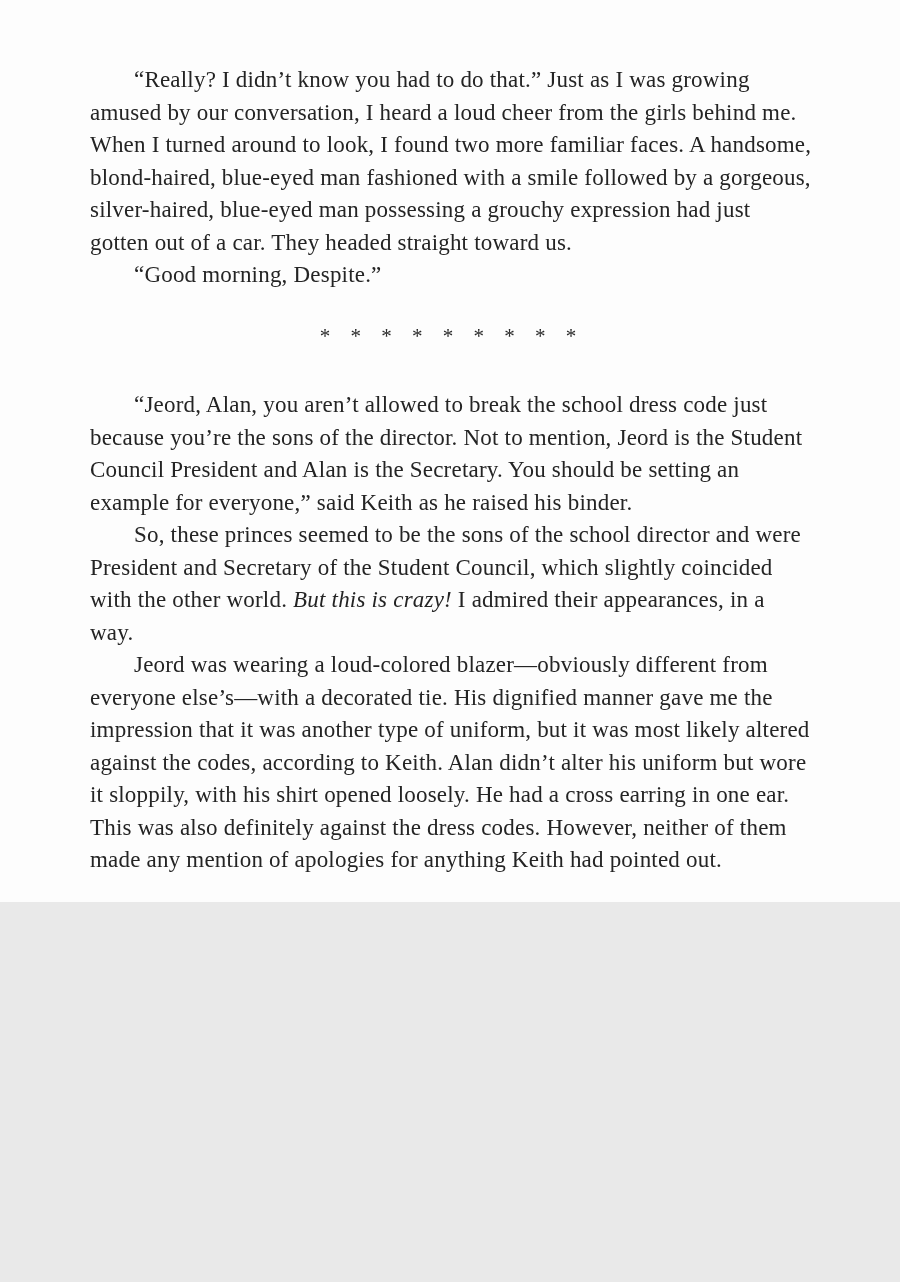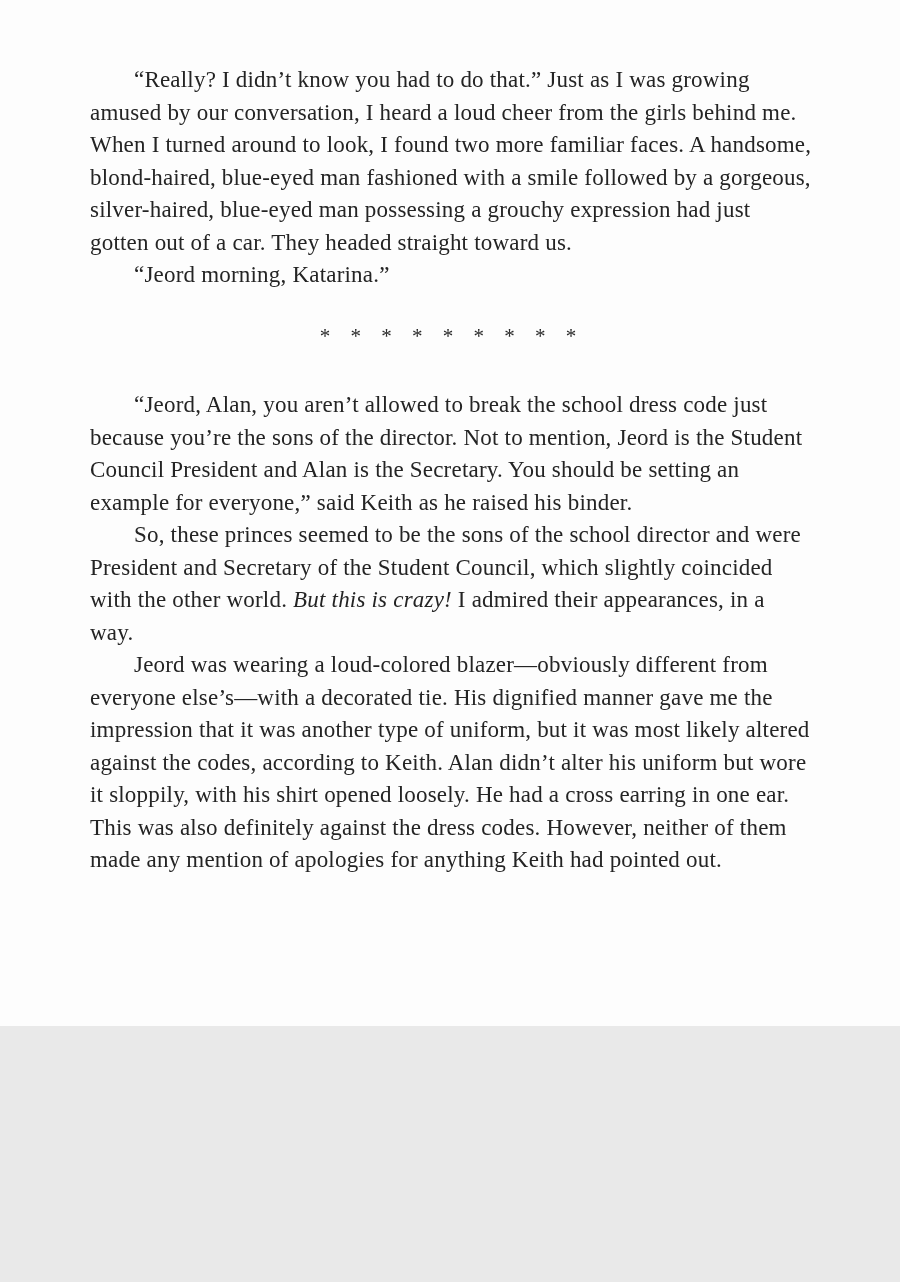--- a/index.html
+++ b/index.html
@@ -3,21 +3,21 @@
 <meta charset="utf-8">
 <style>
   html, body {
     margin: 0;
     padding: 0;
     background: #e9e9e9;
   }
   .page {
     position: relative;
     width: 900px;
-    height: 1026px;
+    height: 902px;
     margin: 0 auto;
     background: #fdfdfd;
     font-family: "Liberation Serif", serif;
     color: #242424;
     overflow: hidden;
   }
   .text-block {
     position: absolute;
     left: 90px;
     top: 64px;
@@ -56,20 +56,20 @@
     letter-spacing: 0.5px;
     font-weight: bold;
   }
 </style>
 </head>
 <body>
 
 <div class="page">
   <div class="text-block">
     <p>“Really? I didn’t know you had to do that.” Just as I was growing amused by our conversation, I heard a loud cheer from the girls behind me. When I turned around to look, I found two more familiar faces. A handsome, blond-haired, blue-eyed man fashioned with a smile followed by a gorgeous, silver-haired, blue-eyed man possessing a grouchy expression had just gotten out of a car. They headed straight toward us.</p>
-    <p>“Jeord morning, Katarina.”</p>
+    <p>“Good morning, Despite.”</p>
     <div class="scene-break">* * * * * * * * *</div>
     <p>“Jeord, Alan, you aren’t allowed to break the school dress code just because you’re the sons of the director. Not to mention, Jeord is the Student Council President and Alan is the Secretary. You should be setting an example for everyone,” said Keith as he raised his binder.</p>
     <p><span class="para-segment">So, these princes seemed to be the sons of the school director and were President and Secretary of the Student Council, which slightly coincided with the other world. </span><em class="italic-phrase">But this is crazy!</em><span class="para-segment"> I admired their appearances, in a way.</span></p>
     <p>Jeord was wearing a loud-colored blazer—obviously different from everyone else’s—with a decorated tie. His dignified manner gave me the impression that it was another type of uniform, but it was most likely altered against the codes, according to Keith. Alan didn’t alter his uniform but wore it sloppily, with his shirt opened loosely. He had a cross earring in one ear. This was also definitely against the dress codes. However, neither of them made any mention of apologies for anything Keith had pointed out.</p>
   </div>
   <div class="page-number">153</div>
 </div>
 
 </body></html>

